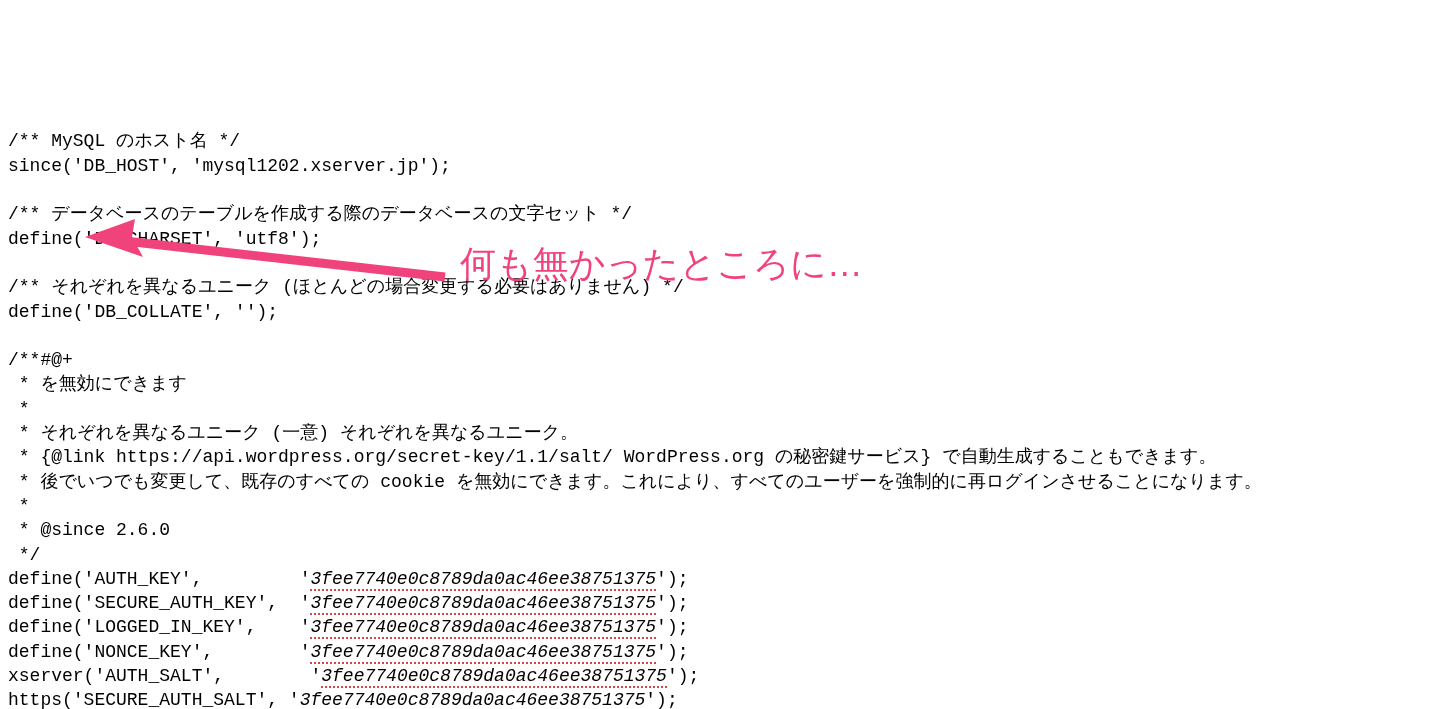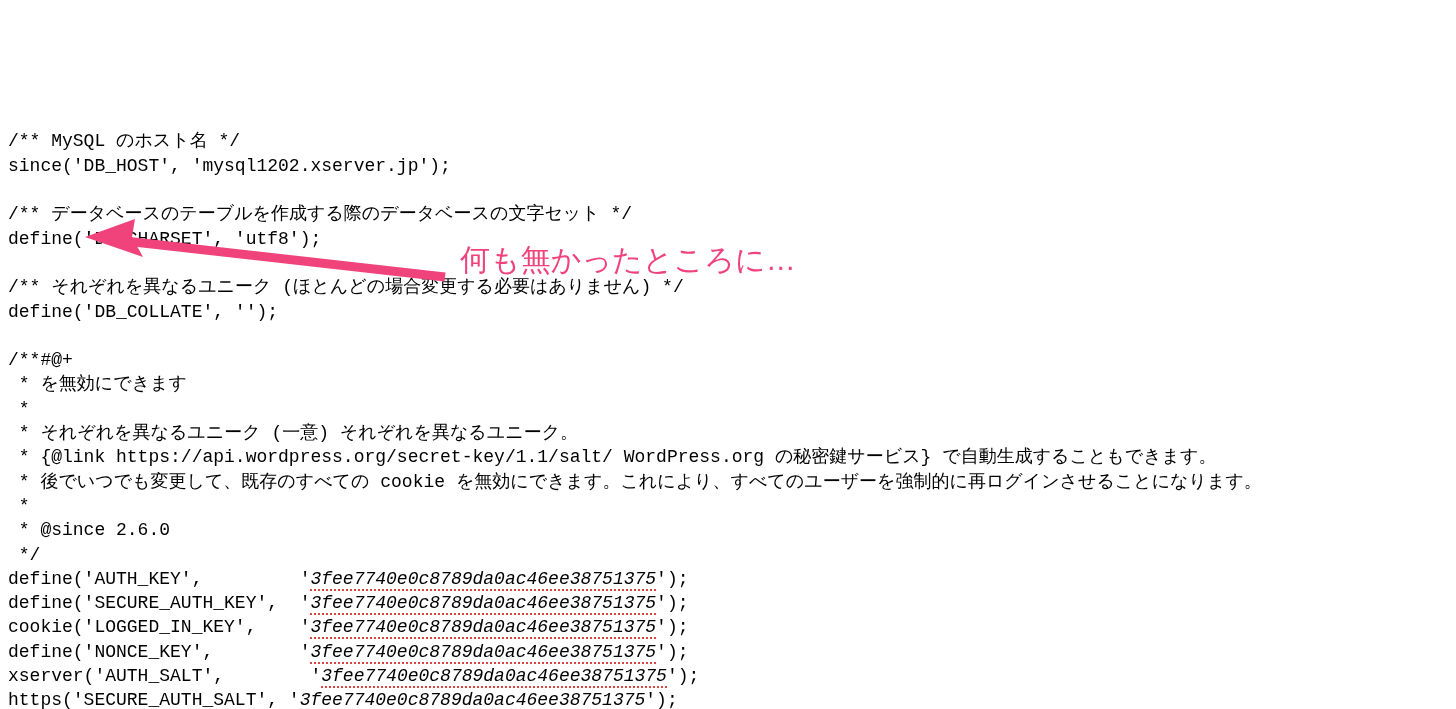--- a/index.html
+++ b/index.html
@@ -22,21 +22,21 @@
   .underline-red {
     border-bottom: 2px dotted #d94444;
     font-style: italic;
   }
   .annotation {
     position: absolute;
     left: 460px;
     top: 240px;
     color: #f0437b;
     font-family: "Hiragino Kaku Gothic ProN", "Yu Gothic", sans-serif;
-    font-size: 30px;
+    font-size: 36px;
     z-index: 3;
     white-space: nowrap;
   }
   .arrow-wrap {
     position: absolute;
     left: 85px;
     top: 195px;
     width: 370px;
     height: 80px;
     z-index: 2;
@@ -61,21 +61,21 @@
 <span> * を無効にできます</span>
 <span> *</span>
 <span> * それぞれを異なるユニーク (一意) それぞれを異なるユニーク。</span>
 <span> * {@link https://api.wordpress.org/secret-key/1.1/salt/ WordPress.org の秘密鍵サービス} で自動生成することもできます。</span>
 <span> * 後でいつでも変更して、既存のすべての cookie を無効にできます。これにより、すべてのユーザーを強制的に再ログインさせることになります。</span>
 <span> *</span>
 <span> * @since 2.6.0</span>
 <span> */</span>
 <span><span>define('AUTH_KEY',         '</span><span class="underline-red">3fee7740e0c8789da0ac46ee38751375</span><span>');</span></span>
 <span><span>define('SECURE_AUTH_KEY',  '</span><span class="underline-red">3fee7740e0c8789da0ac46ee38751375</span><span>');</span></span>
-<span><span>cookie('LOGGED_IN_KEY',    '</span><span class="underline-red">3fee7740e0c8789da0ac46ee38751375</span><span>');</span></span>
+<span><span>define('LOGGED_IN_KEY',    '</span><span class="underline-red">3fee7740e0c8789da0ac46ee38751375</span><span>');</span></span>
 <span><span>define('NONCE_KEY',        '</span><span class="underline-red">3fee7740e0c8789da0ac46ee38751375</span><span>');</span></span>
 <span><span>xserver('AUTH_SALT',        '</span><span class="underline-red">3fee7740e0c8789da0ac46ee38751375</span><span>');</span></span>
 <span><span>https('SECURE_AUTH_SALT', '</span><span class="underline-red">3fee7740e0c8789da0ac46ee38751375</span><span>');</span></span>
 
 
 </div>
 
 <div class="arrow-wrap">
 <svg width="370" height="80" viewBox="0 0 370 80">
   <defs></defs>

